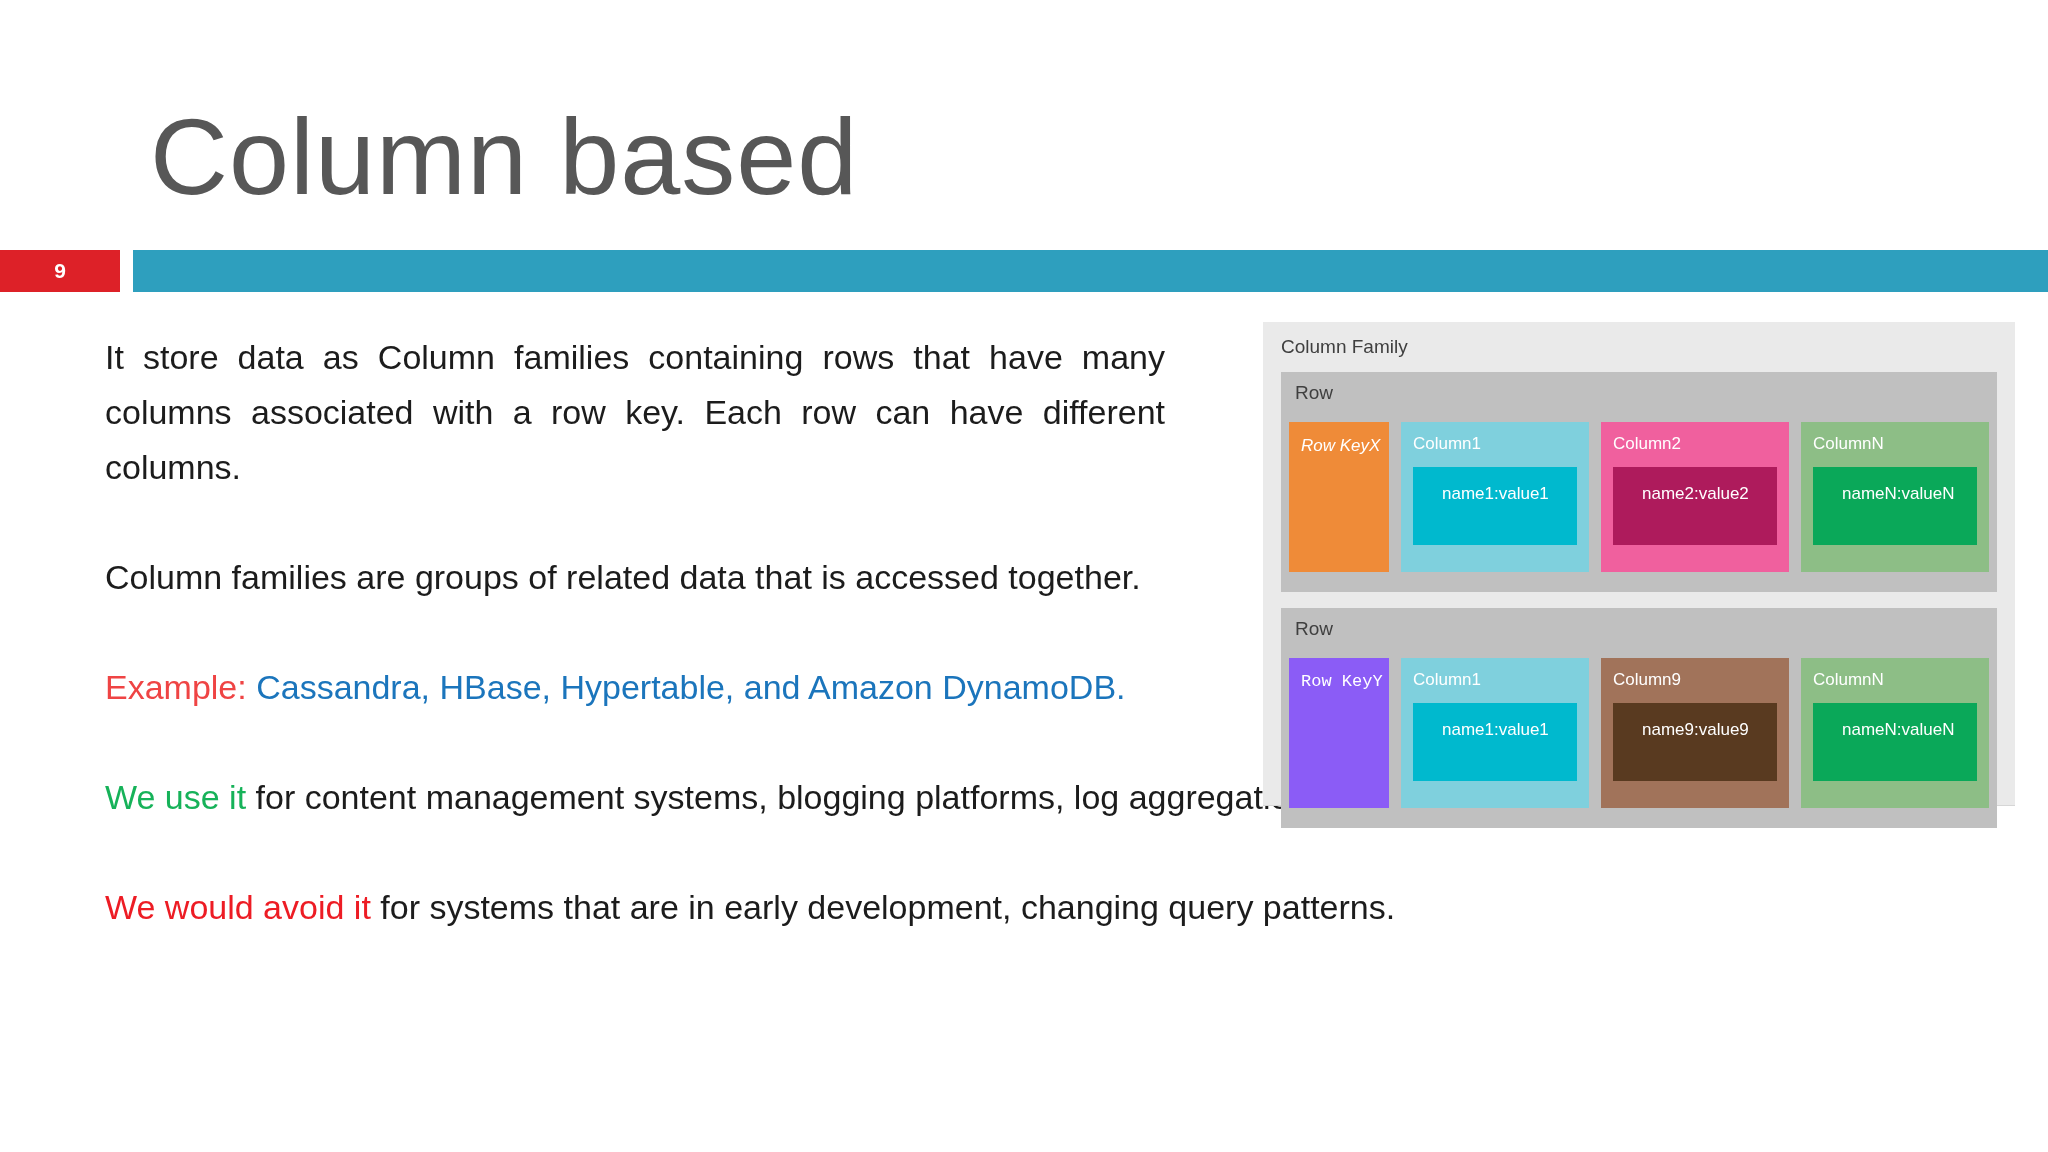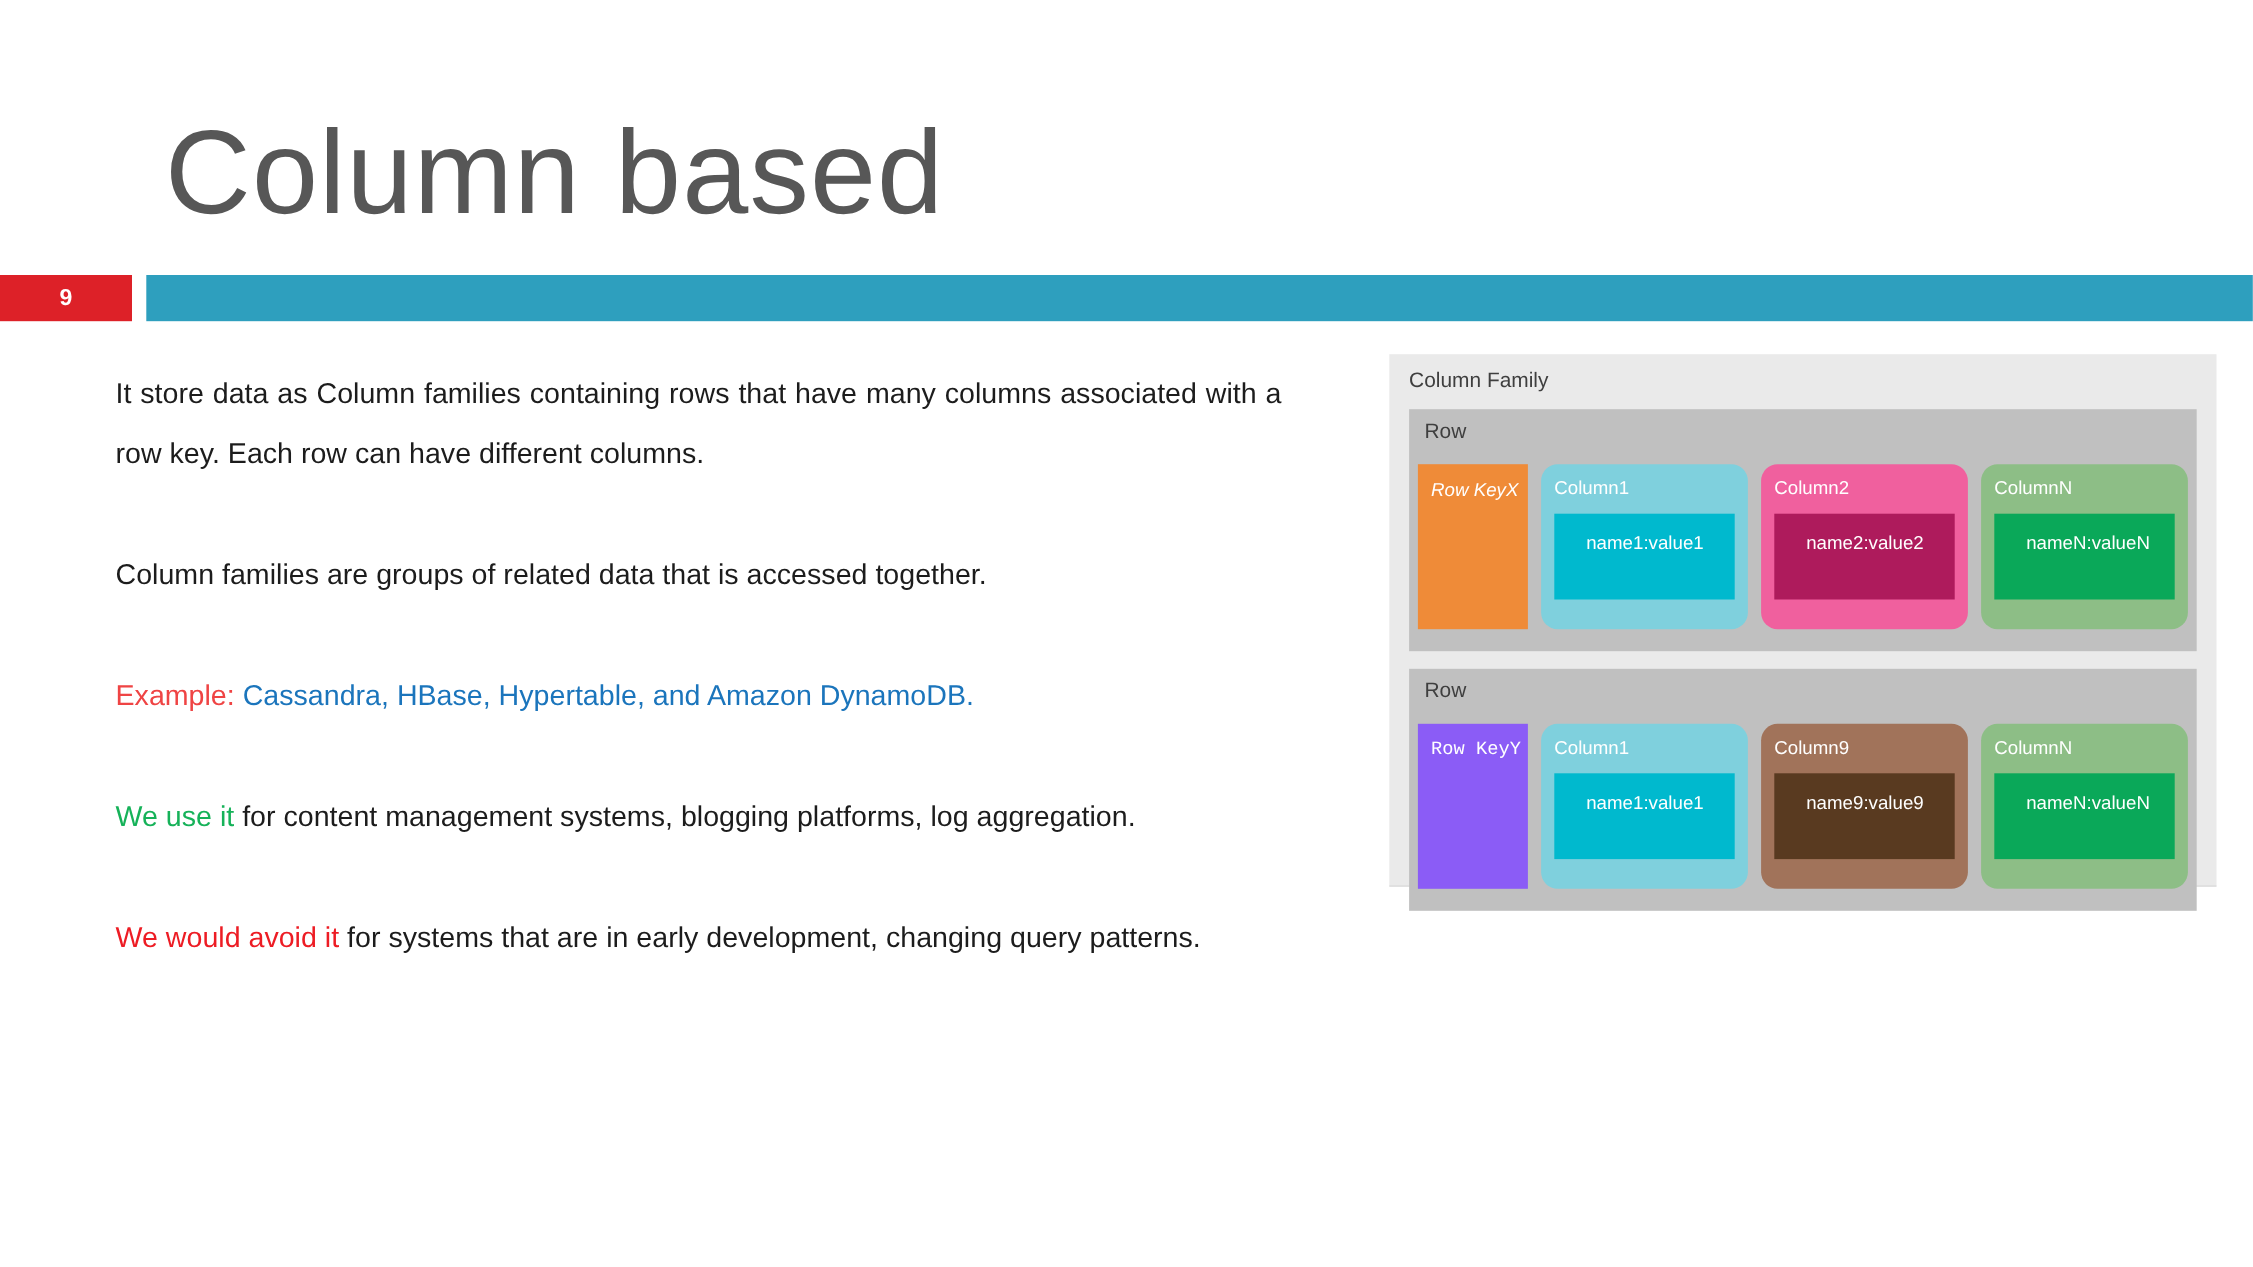--- a/index.html
+++ b/index.html
@@ -40,21 +40,21 @@
     height: 42px;
     background: #2e9fbe;
   }
 
   
   .content {
     position: absolute;
     left: 105px; top: 330px;
     width: 1800px;
     color: #1c1c1c;
-    font-size: 26px;
+    font-size: 34px;
     line-height: 55px;
   }
   .content p { margin: 0 0 55px 0; }
   .para-justified {
     width: 1060px;
     text-align: justify;
     text-justify: inter-word;
   }
   .single-line { white-space: nowrap; }
 
@@ -94,21 +94,20 @@
     font-size: 17px;
     flex: 0 0 auto;
   }
   .colcell {
     flex: 1 1 0;
     height: 150px;
     box-sizing: border-box;
     padding: 12px 12px 0 12px;
     color: #ffffff;
     font-size: 17px;
-    border-radius: 15px;
   }
   .colcell .col-label { display: block; }
   .valuebox {
     margin-top: 13px;
     height: 78px;
     box-sizing: border-box;
     padding: 17px 0 0 29px;
     color: #ffffff;
     font-size: 17px;
   }

